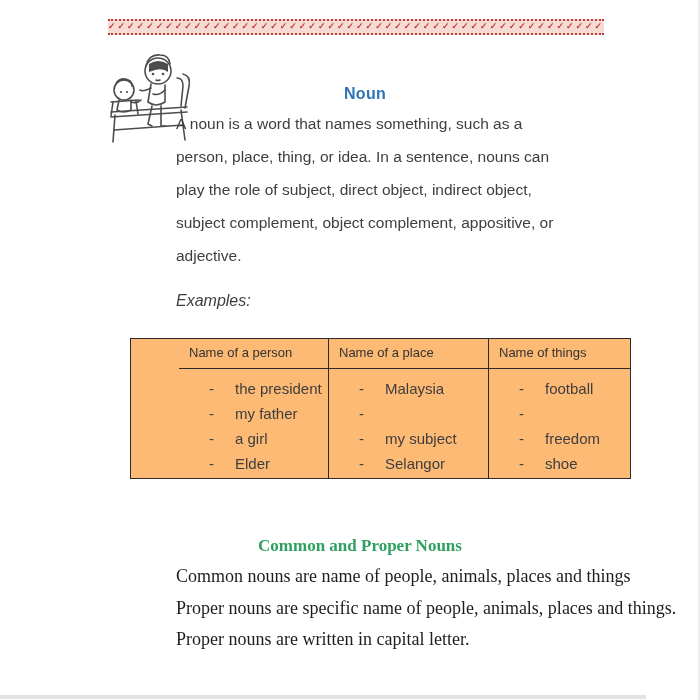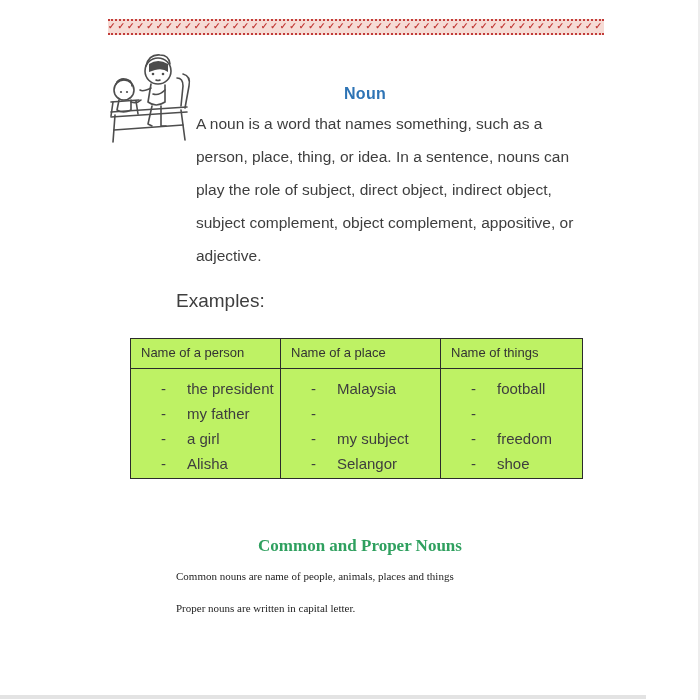--- a/index.html
+++ b/index.html
@@ -23,29 +23,29 @@
   .clipart svg { width:100%; height:100%; }
 
   .doc-title {
     position:absolute; left:130px; top:85px; width:470px;
     text-align:center; font-weight:bold; font-size:16px; color:#2e74b5;
     letter-spacing:0.3px;
   }
 
   .intro { position:absolute; left:176px; top:107px; width:440px;
     font-size:15.5px; color:#3e3e3e; }
-  .intro-line { height:33px; line-height:33px; white-space:nowrap;margin-left:20px; }
+  .intro-line { height:33px; line-height:33px; white-space:nowrap; }
 
   .examples { position:absolute; left:176px; top:284px;
-    font-size:19px; color:#3e3e3e; line-height:33px; }
+    font-size:16px; color:#3e3e3e; line-height:33px;font-style:italic; }
 
   
   .ex-table {
     position:absolute; left:130px; top:338px; display:flex;
-    border:1.5px solid #2b2b2b; box-sizing:border-box; background:#bef264;
+    border:1.5px solid #2b2b2b; box-sizing:border-box; background:#fdba74;padding-left:48px;
   }
   .col { box-sizing:border-box; }
   .col-1 { width:150px; } .col-2 { width:160px; } .col-3 { width:141px; }
   .col:not(:last-child) { border-right:1.5px solid #2b2b2b; }
   .th {
     height:30px; box-sizing:border-box; border-bottom:1.5px solid #2b2b2b;
     font-size:13px; color:#333; padding:6px 0 0 10px; white-space:nowrap;
   }
   .items { padding:7px 0 2px 0; }
   .item { display:flex; line-height:25px; font-size:15px; color:#3e3e3e;
@@ -53,21 +53,21 @@
   .dash { width:26px; flex:0 0 26px; }
   .item-text { flex:1; padding-right:2px; }
 
   
   .s2-heading {
     position:absolute; left:130px; top:536px; width:460px; text-align:center;
     font-family:"Liberation Serif", serif; font-weight:bold;
     font-size:17px; color:#2fa05f;
   }
   .s2 { position:absolute; left:176px; top:561px; width:480px;
-    font-family:"Liberation Serif", serif; font-size:11px; color:#1d1d1d; }
+    font-family:"Liberation Serif", serif; font-size:18px; color:#1d1d1d; }
   .s2-line { line-height:31.5px; white-space:nowrap; }
 
   
   .edge-bottom { position:absolute; left:0; top:695px; width:646px; height:4px;
     background:#e3e3e3; }
   .edge-right { position:absolute; right:0; top:0; width:2px; height:700px;
     background:#ededed; }
 </style>
 </head>
 <body>
@@ -147,21 +147,21 @@
           <span class="item-text">my father</span>
         </div>
 
         <div class="item">
           <span class="dash">-</span>
           <span class="item-text">a girl</span>
         </div>
 
         <div class="item">
           <span class="dash">-</span>
-          <span class="item-text">Alisha</span>
+          <span class="item-text">Elder</span>
         </div>
       </div>
   </div>
   <div class="col col-2">
     <div class="th">Name of a place</div>
     <div class="items">
 
         <div class="item">
           <span class="dash">-</span>
           <span class="item-text">Malaysia</span>
@@ -207,18 +207,19 @@
       </div>
   </div>
 </div>
 
 <div class="s2-heading">Common and Proper Nouns</div>
 
 <div class="s2">
 
     <div class="s2-line">Common nouns are name of people, animals, places and things</div>
 
+    <div class="s2-line">Proper nouns are specific name of people, animals, places and things.</div>
 
     <div class="s2-line">Proper nouns are written in capital letter.</div>
   </div>
 
 <div class="edge-bottom"></div>
 <div class="edge-right"></div>
 
 </body></html>

